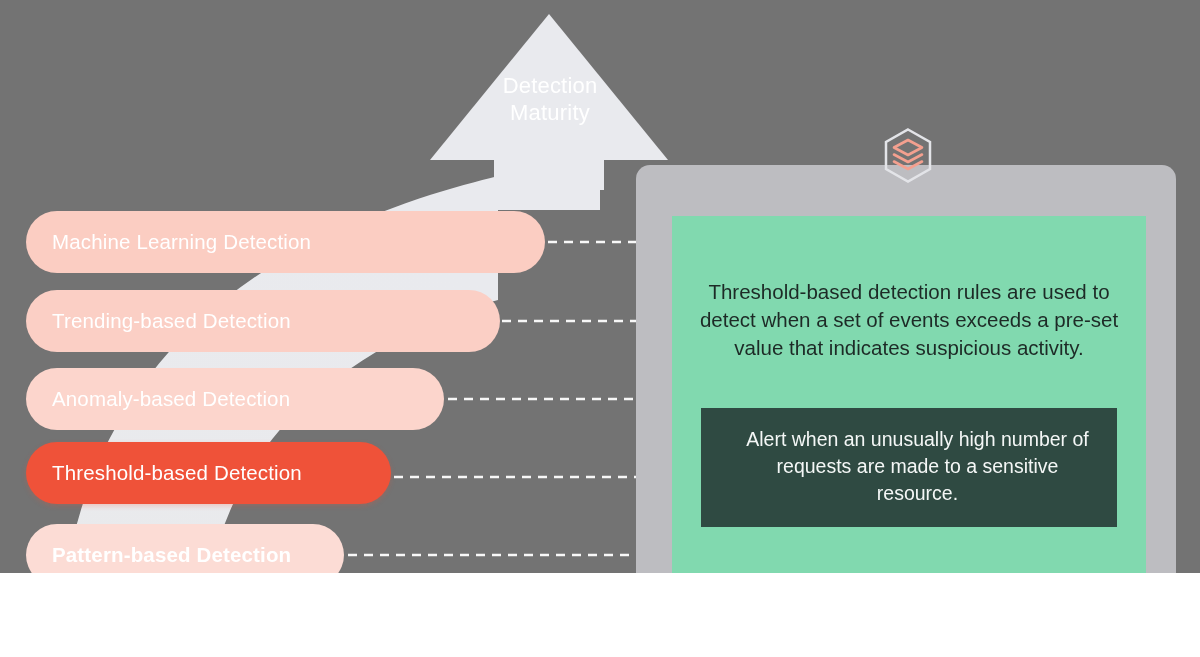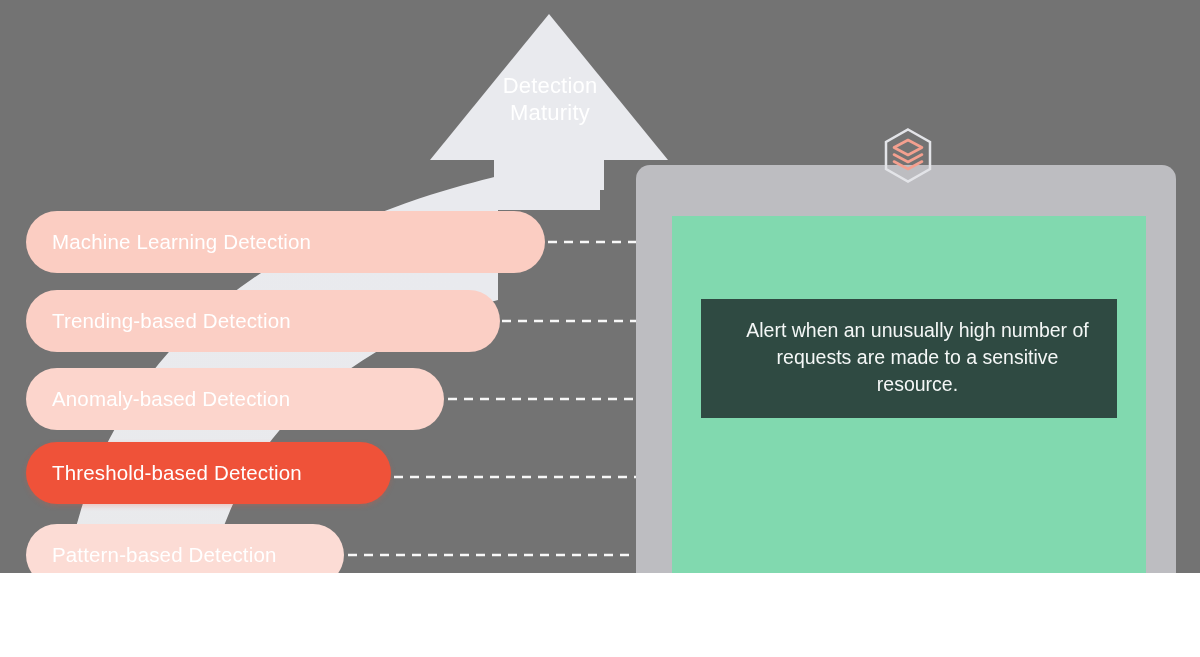--- a/index.html
+++ b/index.html
@@ -89,21 +89,21 @@
     align-items:center;
   }
   #green-text{
     color:#1d2a26;
     font-size:20.5px;
     line-height:28px;
     text-align:center;
     max-width:436px;
   }
   #dark-card{
-    margin-top:21px;
+    margin-top:46px;
     width:416px;
     background:#2f4a42;
     box-sizing:border-box;
     padding:18px 22px 20px 39px;
     display:flex;
     align-items:center;
     justify-content:center;
   }
   #dark-text{
     color:#f4f7f6;
@@ -173,35 +173,36 @@
   </div>
   <div class="pill pill-1" style="background: rgb(251, 207, 197); align-items: center;">
     <span>Trending-based Detection</span>
   </div>
   <div class="pill pill-2" style="background: rgb(252, 213, 204);">
     <span>Anomaly-based Detection</span>
   </div>
   <div class="pill pill-3" style="background: rgb(239, 82, 57);">
     <span>Threshold-based Detection</span>
   </div>
-  <div class="pill pill-4" style="background: rgb(252, 220, 213);">
+  <div class="pill pill-4" style="background: rgb(252, 220, 213); font-weight: bold;">
     <span>Pattern-based Detection</span>
   </div>
 
   <div id="panel-shadow"></div>
   <div id="panel" style="background: rgb(189, 189, 193);"></div>
 
   <svg id="hex-badge" viewBox="0 0 48 55" xmlns="http://www.w3.org/2000/svg">
     <polygon points="24,1.5 46,14 46,41 24,53.5 2,41 2,14" fill="none" stroke="#e3e4e8" stroke-width="2.5"></polygon>
     <g fill="none" stroke="#f4a08f" stroke-width="2.6" stroke-linejoin="round" stroke-linecap="round">
       <polygon points="24,12 38,19.5 24,27 10,19.5" fill="none"></polygon>
       <polyline points="10,26.5 24,34 38,26.5"></polyline>
       <polyline points="10,33.5 24,41 38,33.5"></polyline>
     </g>
   </svg>
 
   <div id="green-card" style="background: rgb(129, 217, 175);">
+    <div id="green-text">Threshold-based detection rules are used to detect when a set of events exceeds a pre-set value that indicates suspicious activity.</div>
     <div id="dark-card" style="background: rgb(47, 74, 66);">
       <div id="dark-text">Alert when an unusually high number of requests are made to a sensitive resource.</div>
     </div>
   </div>
 
 </div>
 
 </body></html>

